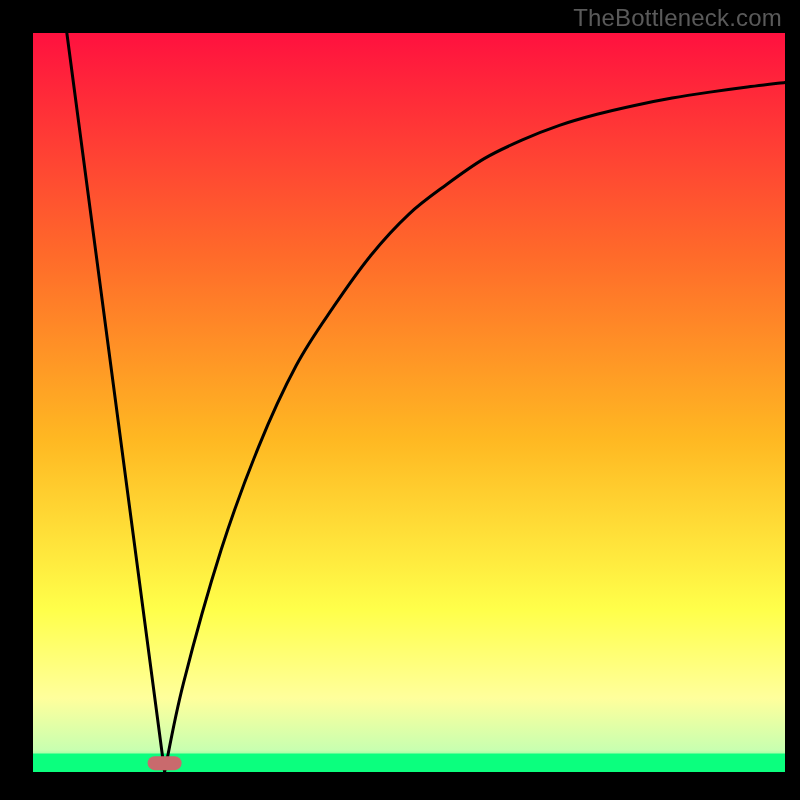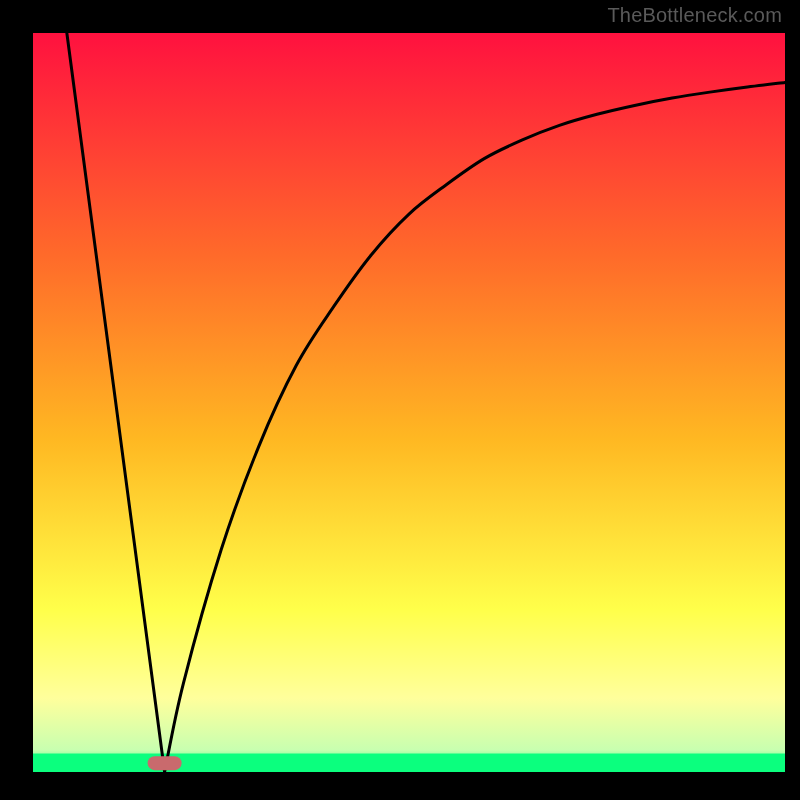--- a/index.html
+++ b/index.html
@@ -15,21 +15,21 @@
     position: relative;
     width: 800px;
     height: 800px;
     background: #000;
   }
   .watermark {
     position: absolute;
     top: 4px;
     right: 18px;
     color: #5a5a5a;
-    font-size: 20px;
+    font-size: 24px;
     font-weight: 500;
     letter-spacing: 0.2px;
     z-index: 10;
     user-select: none;
   }
   svg {
     display: block;
   }
 </style>
 </head>

